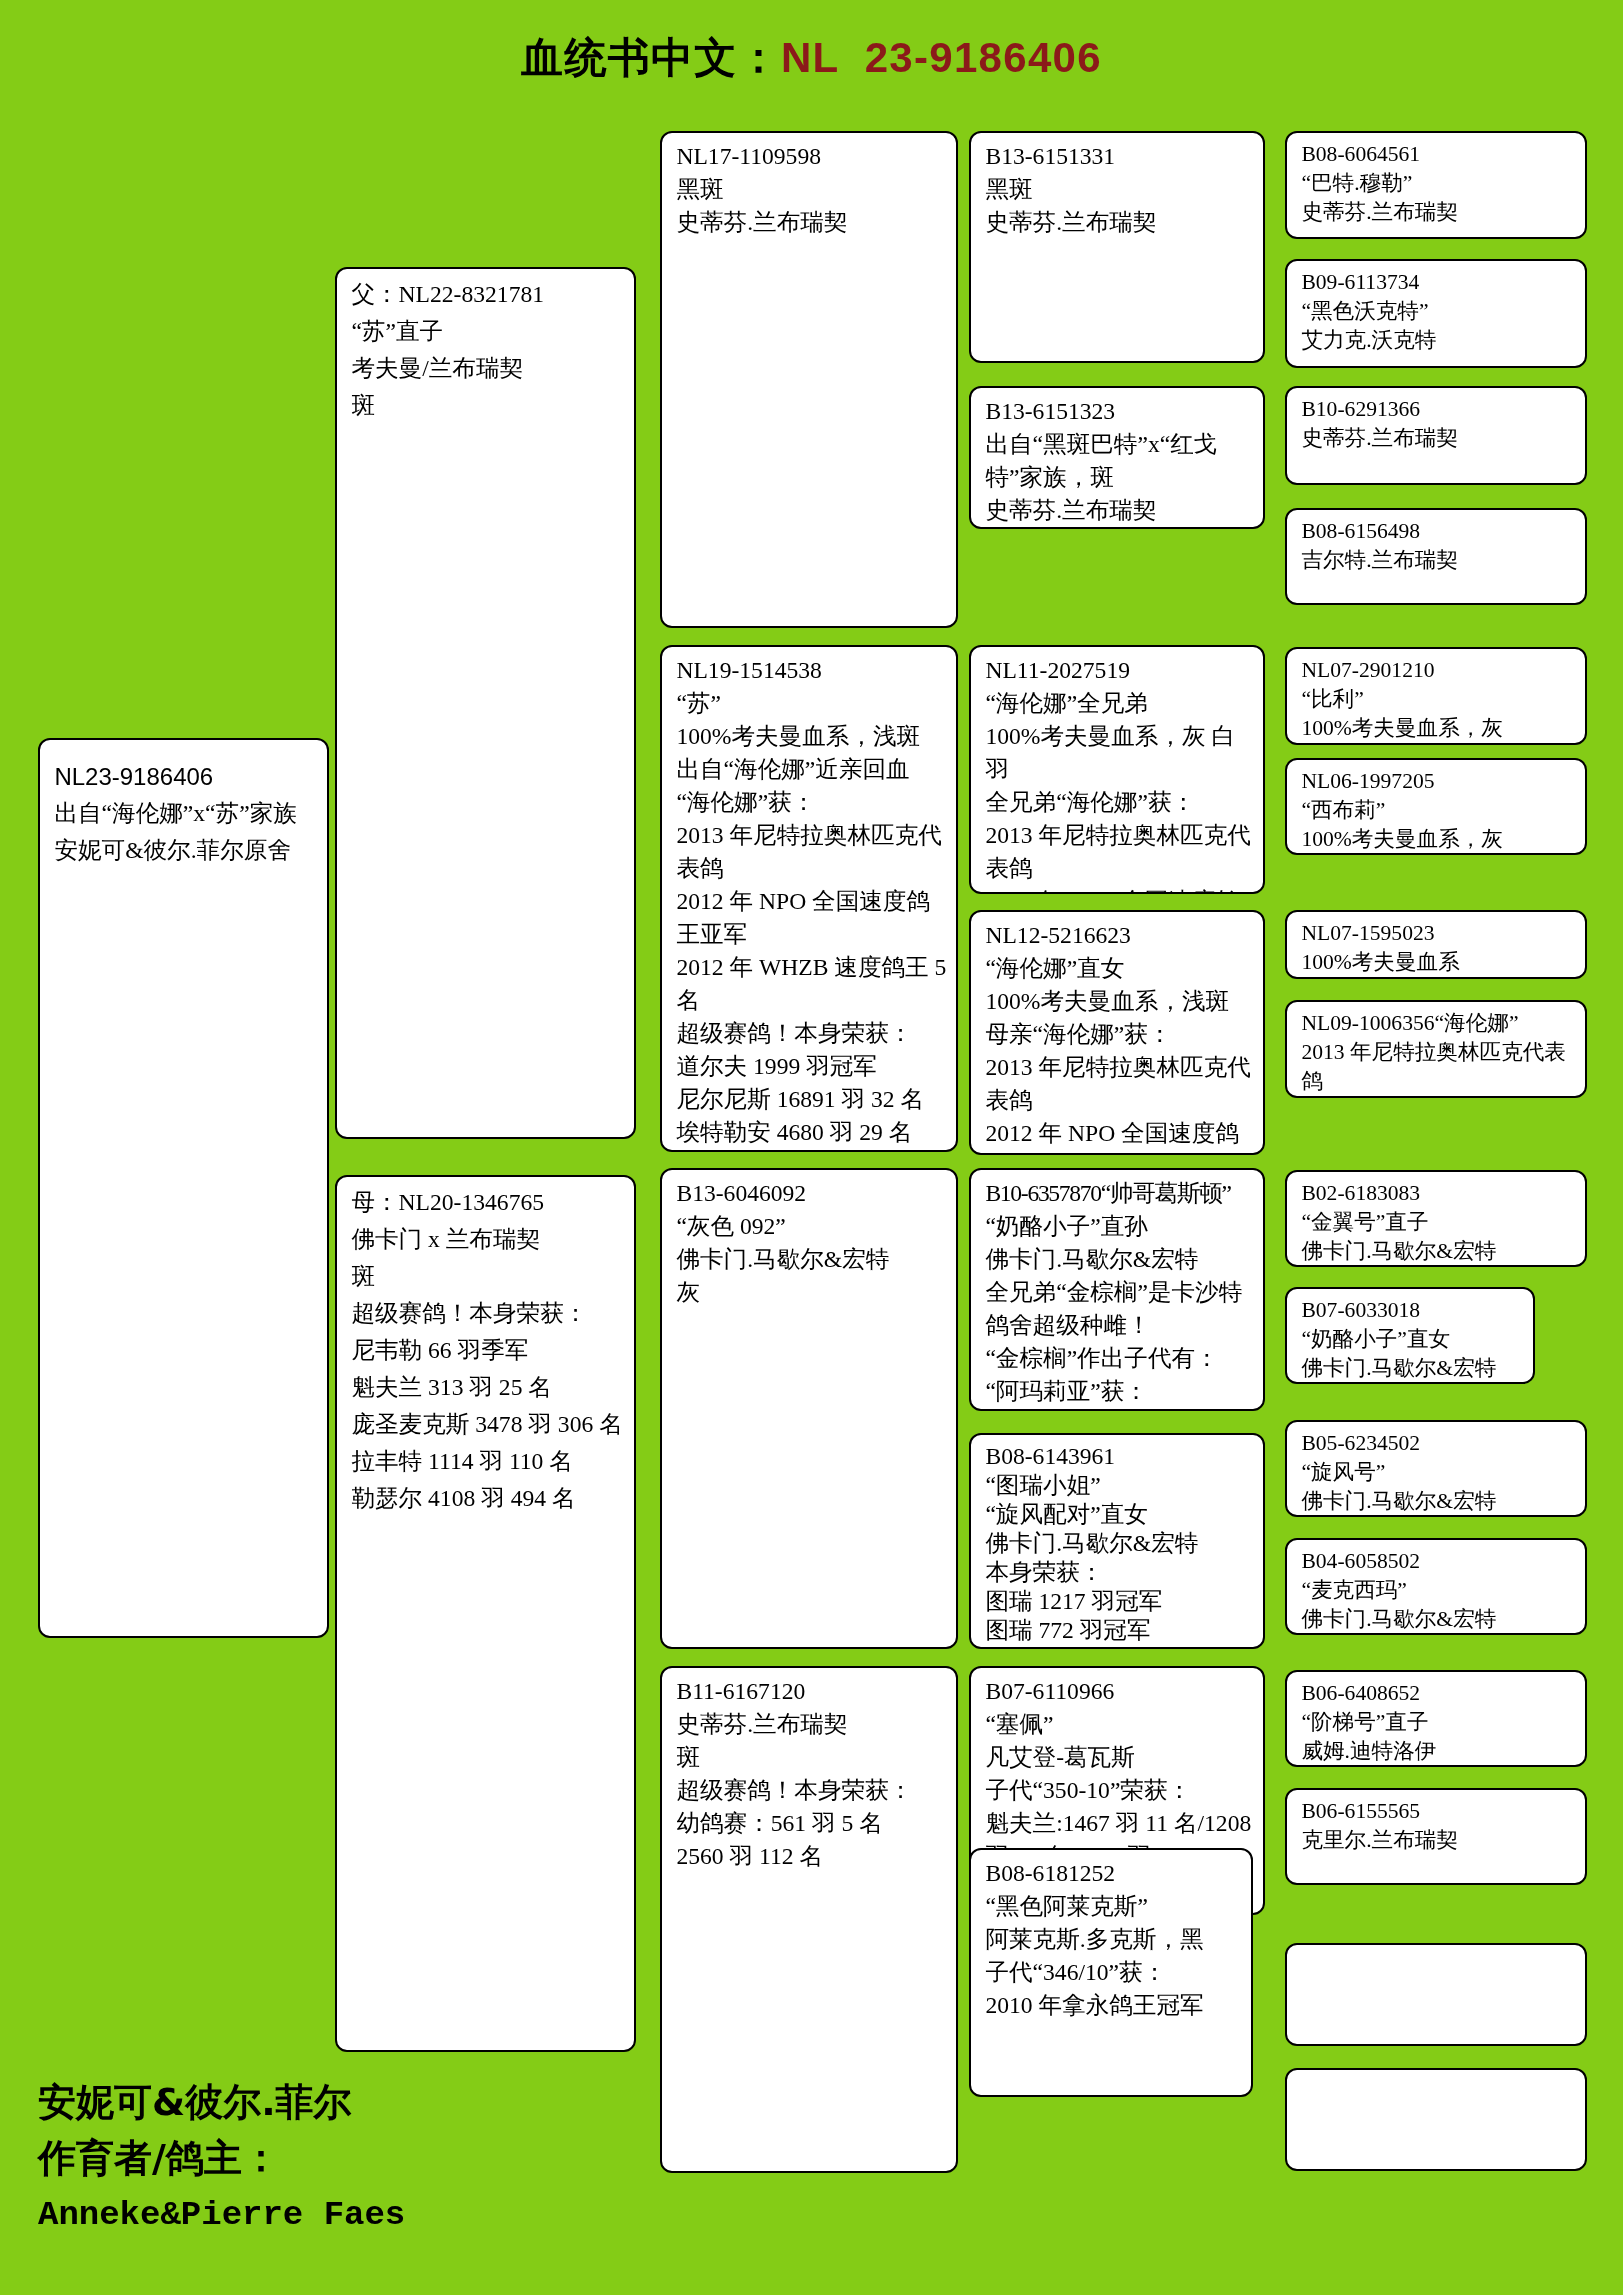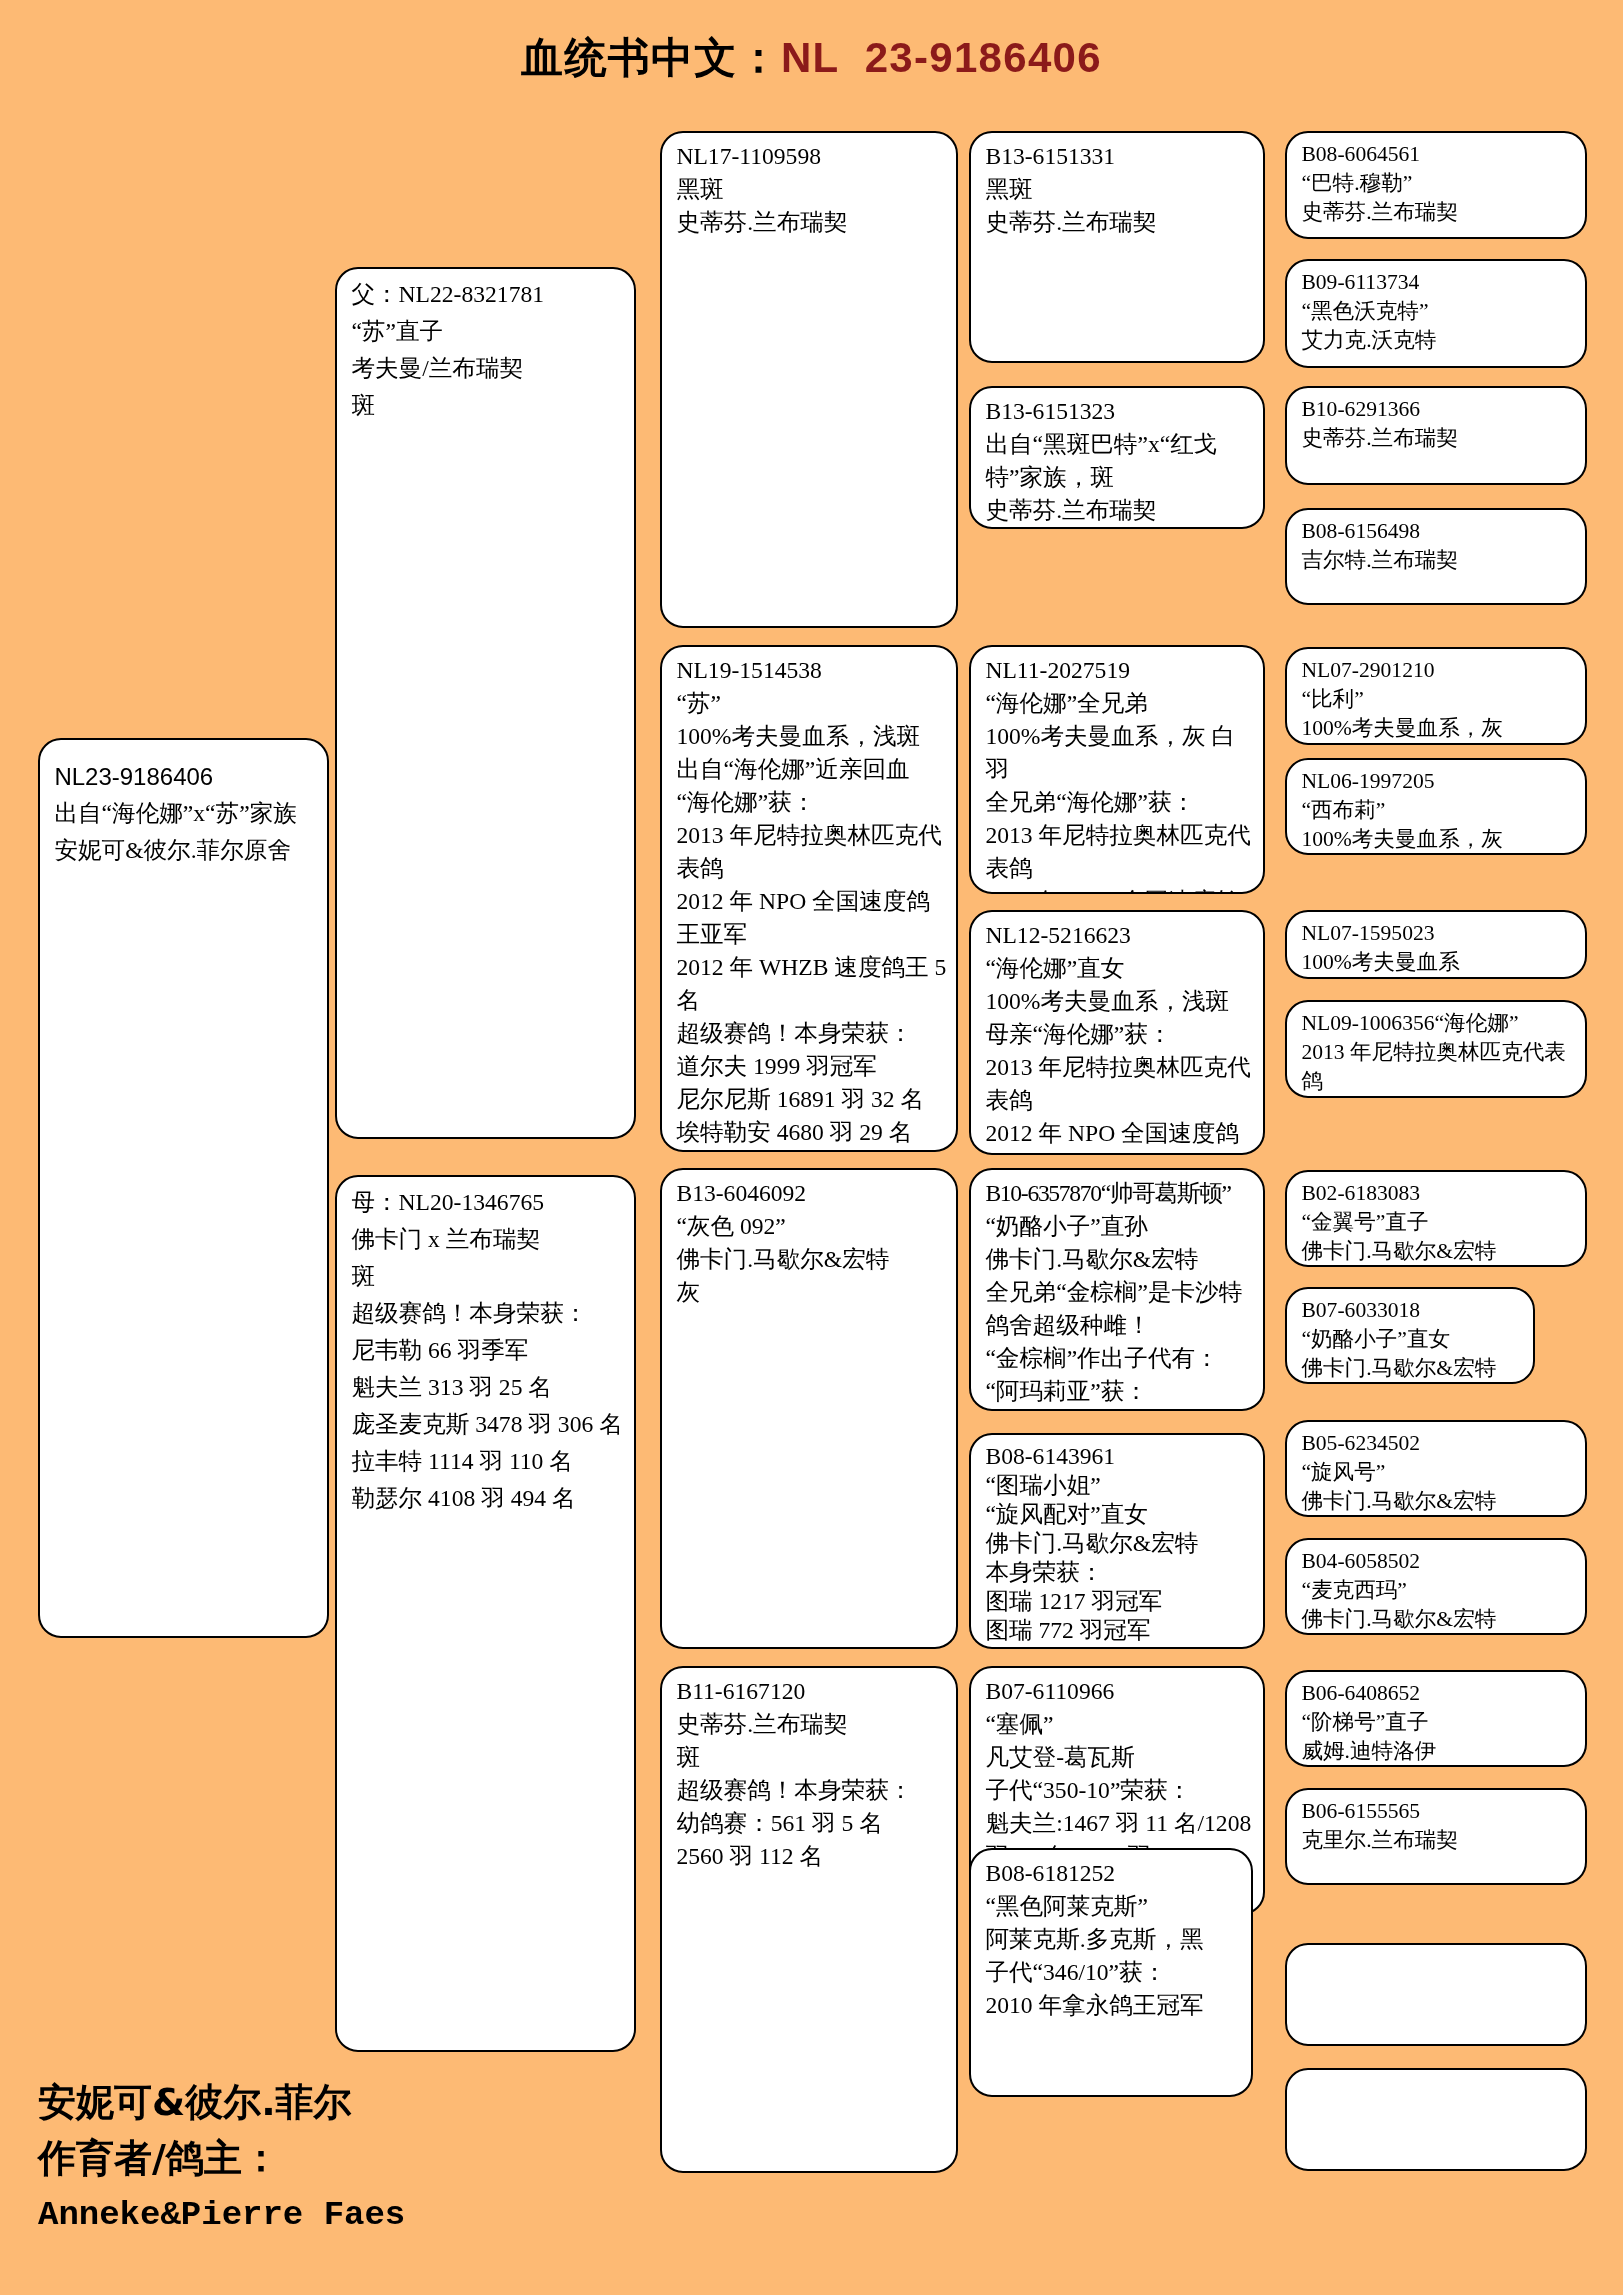--- a/index.html
+++ b/index.html
@@ -1,30 +1,30 @@
 <!DOCTYPE html>
 <html style="font-size:10.5px"><head>
 <meta charset="utf-8">
 <style>
   html,body { margin:0; padding:0; background:#ffffff; }
   .page {
-    position:relative; width:1623px; height:2295px; background:#fdba74;
+    position:relative; width:1623px; height:2295px; background:#84cc16;
     font-family:"Liberation Serif","DejaVu Serif",serif; color:#000;
     overflow:hidden;
   }
   .title {
     position:absolute; top:30px; left:0; width:100%; text-align:center;
     font-size:42px; font-weight:600; letter-spacing:1.3px; white-space:pre;
   }
   .title-ring {
     color:#8b1a1a; font-family:"Liberation Sans","DejaVu Sans",sans-serif;
     font-stretch:condensed; font-weight:700; white-space:pre;
   }
   .box {
-    position:absolute; border:2.6px solid #000; border-radius:23px;
+    position:absolute; border:2.6px solid #000; border-radius:12px;
     background:#fff; box-sizing:border-box; overflow:hidden;
     padding:6.5px 5.2px 3.9px 14.4px;
   }
   .line { font-size:23.6px; line-height:33px; }
   .g12 .line { font-size:23.6px; line-height:37px; }
   .g5 .line { font-size:21.6px; line-height:29px; }
   .compact .line { line-height:29px; }
   .nowrap-first .line:first-child { white-space:nowrap; letter-spacing:-1.3px; }
   .ring-sans {
     font-family:"Liberation Sans","DejaVu Sans",sans-serif;

